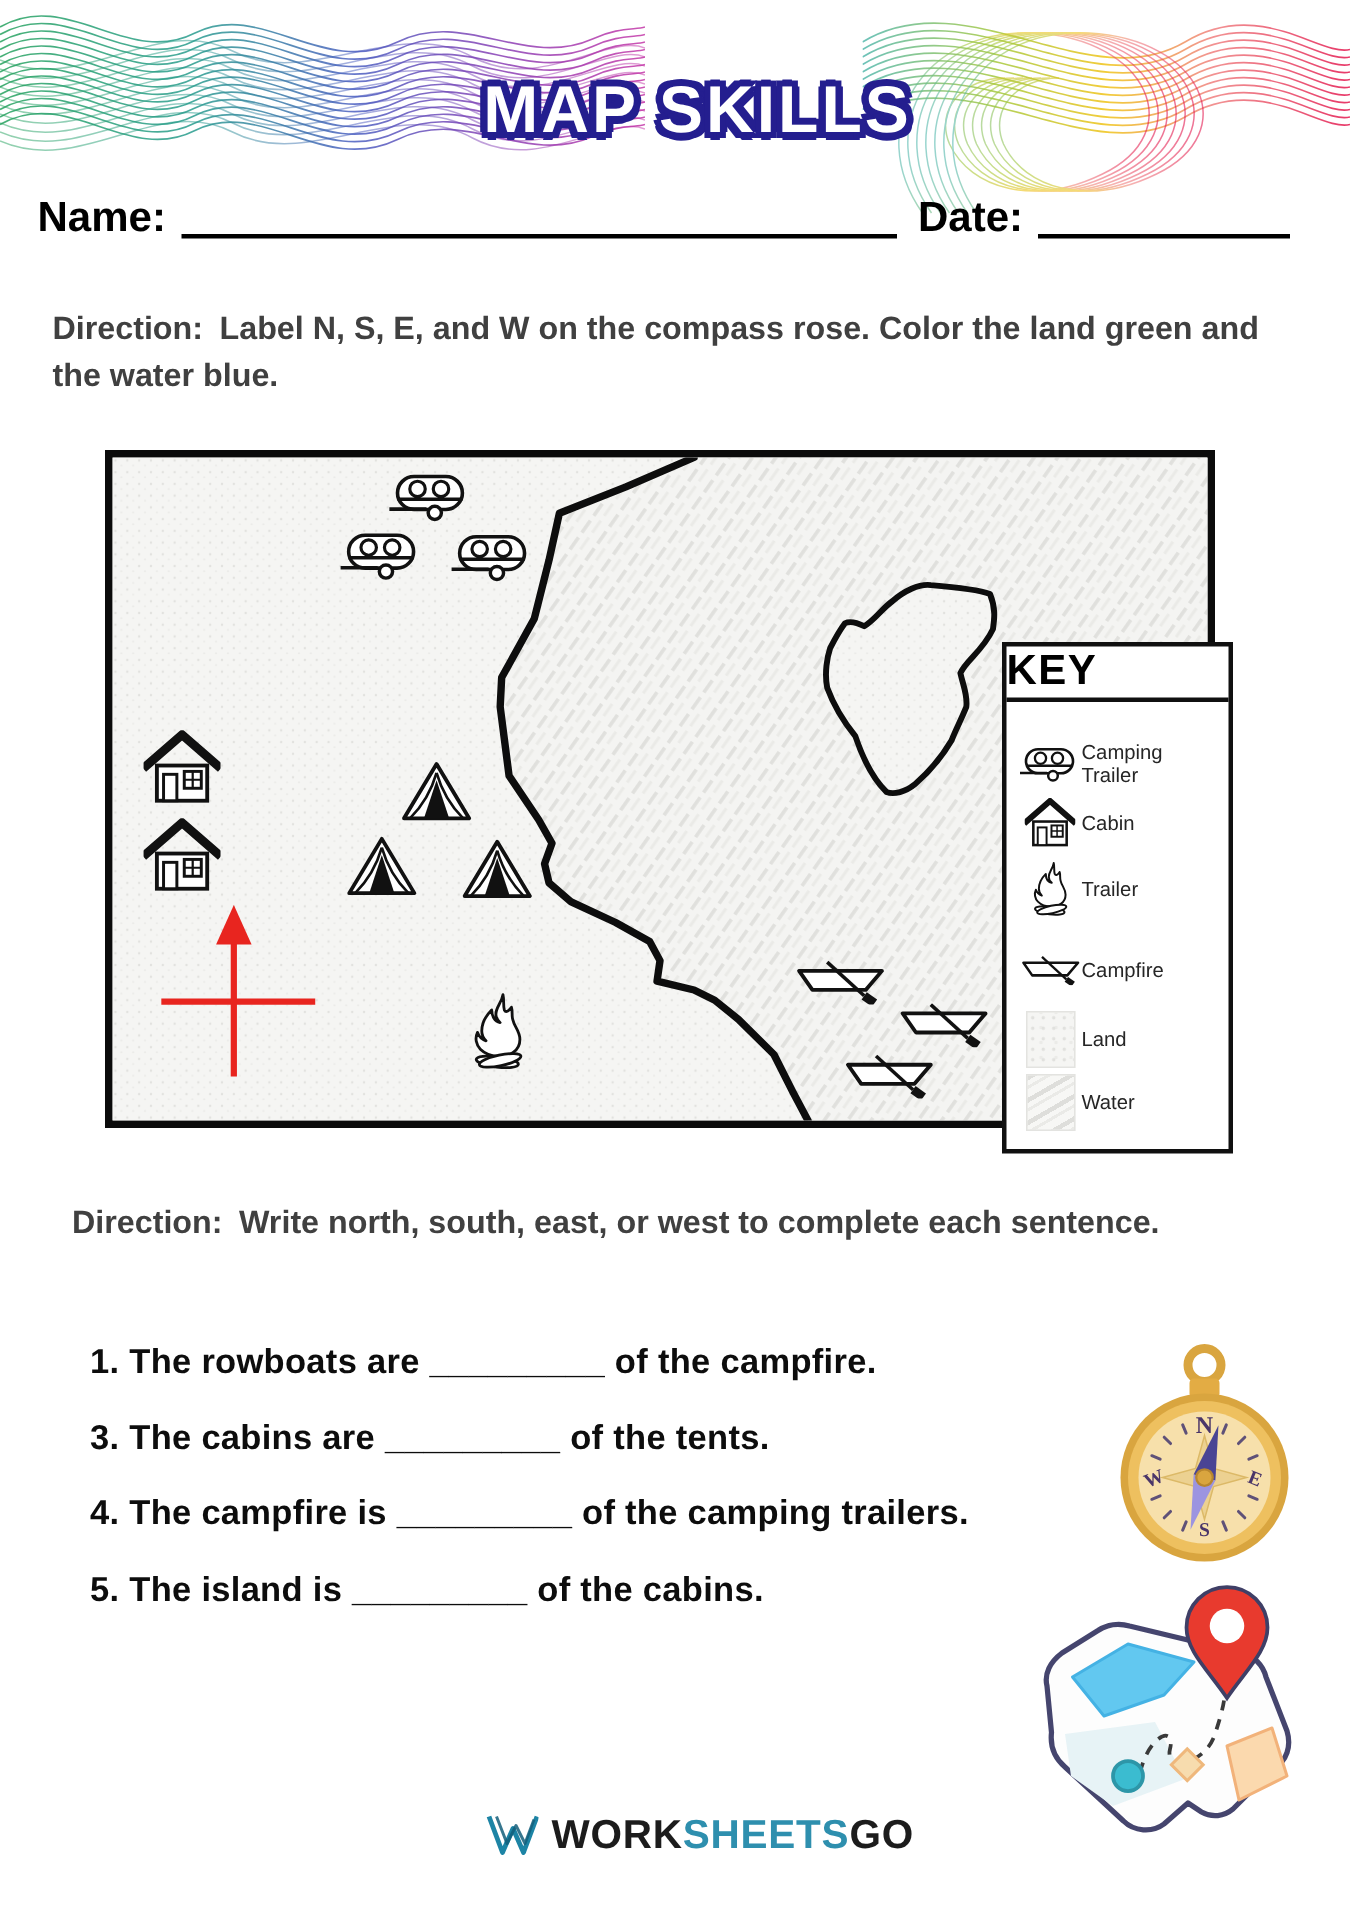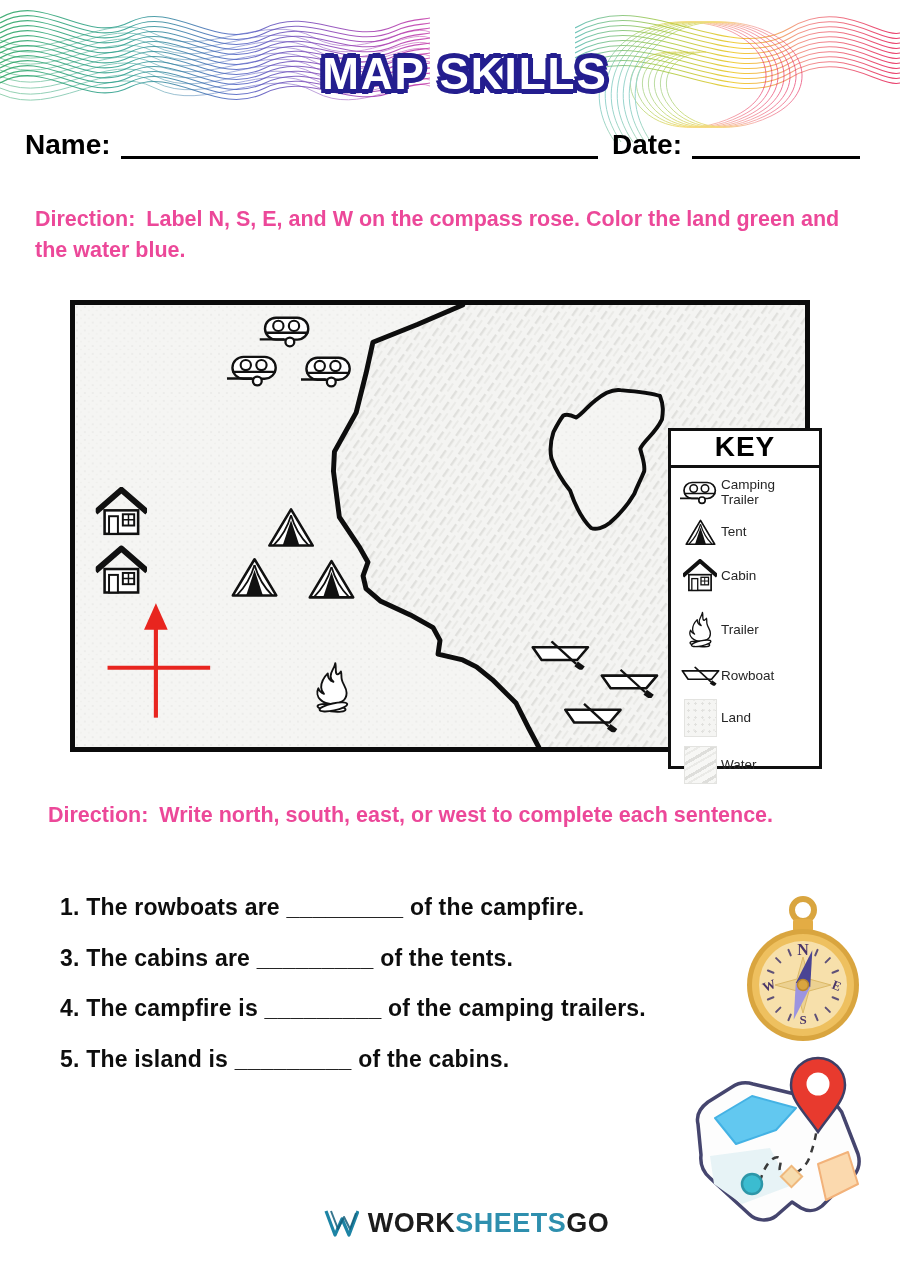--- a/index.html
+++ b/index.html
@@ -19,38 +19,38 @@
       -3px -3px 0 #241e8f, 3px -3px 0 #241e8f, -3px 3px 0 #241e8f, 3px 3px 0 #241e8f,
       0 5px 0 #241e8f, 0 -5px 0 #241e8f, 5px 0 0 #241e8f, -5px 0 0 #241e8f;
   }
   .name-row{
     position:absolute;top:129px;left:25px;right:40px;display:flex;align-items:center;
     font-size:28px;font-weight:900;color:#000;
   }
   .writing-line{border-bottom:3.5px solid #000;height:26px;}
   .name-line{flex:1;margin:0 14px 2px 10px;}
   .date-line{width:168px;margin:0 0 2px 10px;}
-  .direction{position:absolute;font-size:21.5px;font-weight:700;color:#ec4899;line-height:1.45;margin:0;}
+  .direction{position:absolute;font-size:21.5px;font-weight:700;color:#404040;line-height:1.45;margin:0;}
   .d1{top:204px;left:35px;width:818px;}
   .d2{top:800px;left:48px;width:772px;}
   .dir-label{margin-right:11px;}
   .map-frame{
     position:absolute;left:70px;top:300px;width:740px;height:452px;
     border:5.5px solid #0b0b0b;box-sizing:border-box;background:#f5f5f3;
   }
   .map-frame > svg{display:block;width:100%;height:100%;}
   .key-box{
     position:absolute;left:668px;top:428px;width:154px;height:341px;background:#ffffff;
     border:3px solid #101010;box-sizing:border-box;z-index:5;
   }
   .key-title{
-    text-align:center;font-size:28px;font-weight:900;letter-spacing:1px;
+    font-size:28px;font-weight:900;letter-spacing:1px;
     border-bottom:3px solid #101010;line-height:1.08;padding:1px 0 3px;color:#000;
   }
-  .key-rows{padding:2px 4px 0 8px;}
+  .key-rows{padding:19px 4px 0 8px;}
   .key-row{display:flex;align-items:center;}
   .key-row:nth-child(1){height:44px;}
   .key-row:nth-child(2){height:36px;}
   .key-row:nth-child(3){height:51px;}
   .key-row:nth-child(4){height:57px;}
   .key-row:nth-child(5){height:36px;}
   .key-row:nth-child(6){height:48px;}
   .key-row:nth-child(7){height:46px;align-items:center;}
   .key-icon{width:42px;display:flex;justify-content:center;align-items:center;}
   .key-label{font-size:13.5px;color:#262626;line-height:1.15;width:78px;}
@@ -263,49 +263,41 @@
     <div class="key-row">
       <span class="key-icon">
           <svg width="40" height="27" viewBox="0 0 60 40">
             <use href="#sym-trailer"></use>
           </svg>
         </span>
       <span class="key-label">Camping Trailer</span>
     </div>
     <div class="key-row">
       <span class="key-icon">
-          <svg width="31" height="28" viewBox="0 0 48 42">
-            <use href="#sym-tent"></use>
-          </svg>
-        </span>
-      <span class="key-label">Tent</span>
-    </div>
-    <div class="key-row">
-      <span class="key-icon">
           <svg width="34" height="34" viewBox="0 0 52 52">
             <use href="#sym-cabin"></use>
           </svg>
         </span>
       <span class="key-label">Cabin</span>
     </div>
     <div class="key-row">
       <span class="key-icon">
           <svg width="29" height="37" viewBox="0 0 44 56">
             <use href="#sym-fire"></use>
           </svg>
         </span>
       <span class="key-label">Trailer</span>
     </div>
     <div class="key-row">
       <span class="key-icon">
           <svg width="39" height="20" viewBox="0 0 60 30">
             <use href="#sym-boat"></use>
           </svg>
         </span>
-      <span class="key-label">Rowboat</span>
+      <span class="key-label">Campfire</span>
     </div>
     <div class="key-row">
       <span class="key-icon">
           <span class="swatch land-tex"></span>
         </span>
       <span class="key-label">Land</span>
     </div>
     <div class="key-row">
       <span class="key-icon">
           <span class="swatch water-tex"></span>

